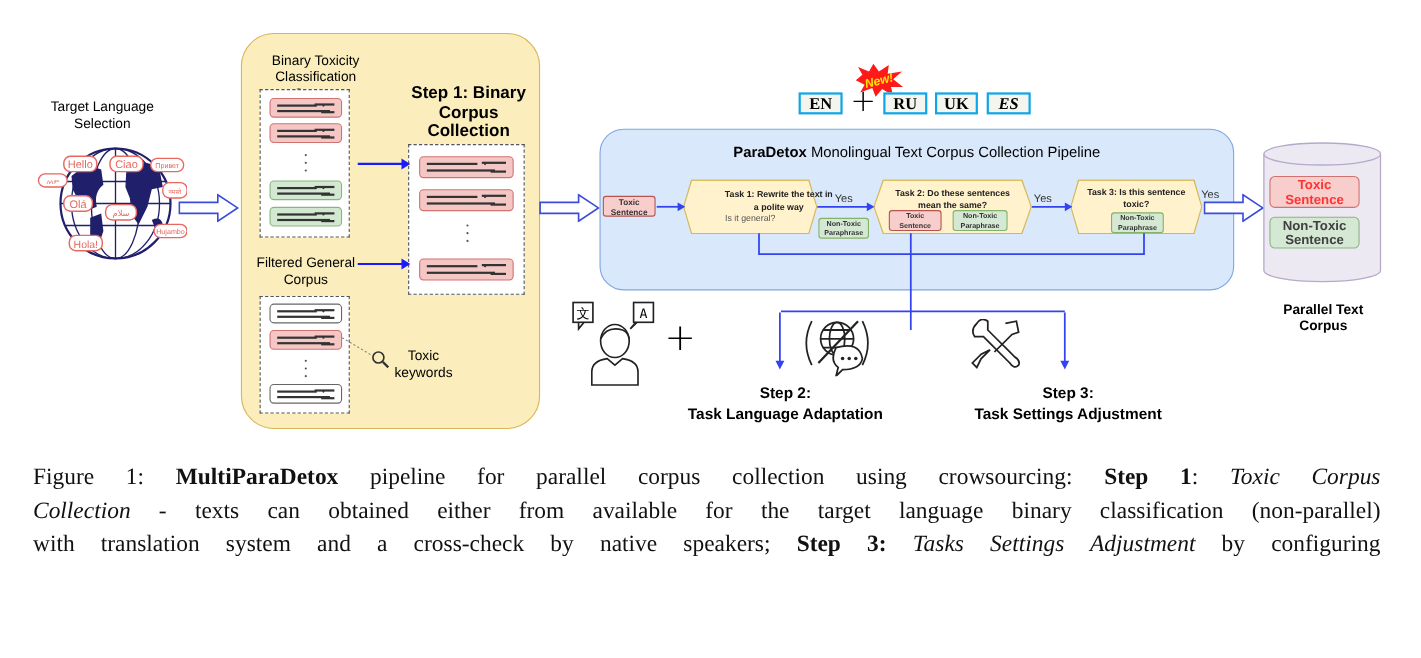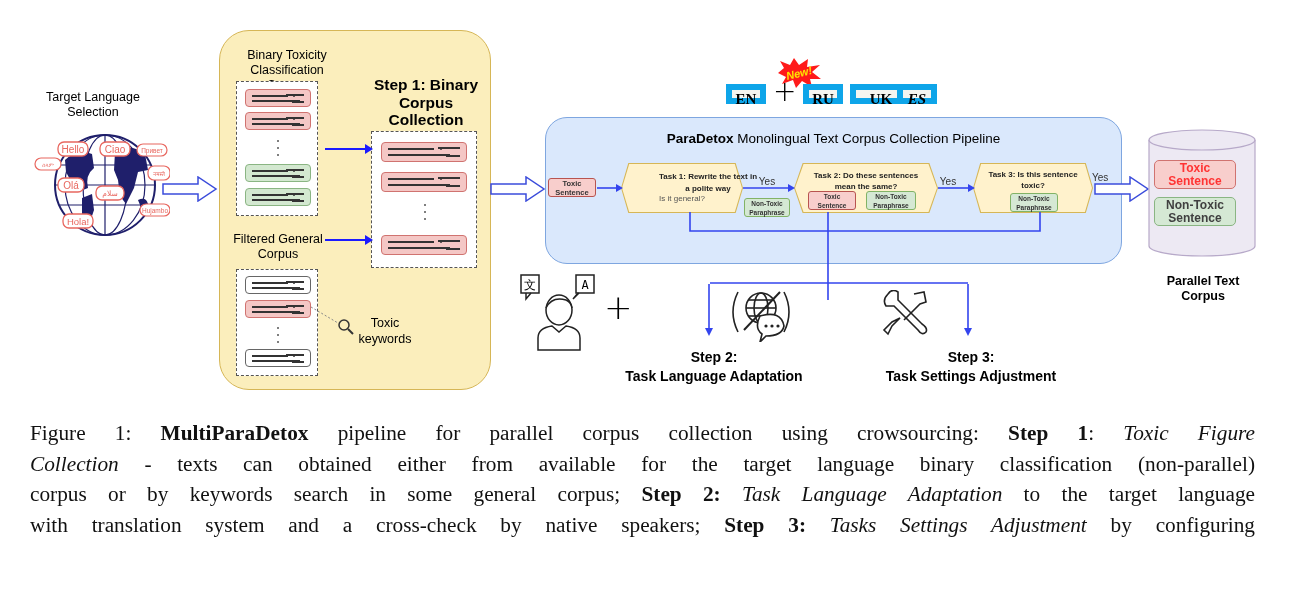--- a/index.html
+++ b/index.html
@@ -24,21 +24,21 @@
   .vdots i { display:block; width:2px; height:2px; background:#555; border-radius:50%; margin-bottom:5px; }
 
   
   .blue-panel { left:545px; top:117px; width:577px; height:147px; background:#dae8fc; border:1px solid #7ea6e0; border-radius:22px; box-sizing:border-box; }
   .hex { position:absolute; background:#fff2cc; clip-path:polygon(6% 0, 94% 0, 100% 50%, 94% 100%, 6% 100%, 0 50%); }
   .hex-border { position:absolute; background:#d6b656; clip-path:polygon(6% 0, 94% 0, 100% 50%, 94% 100%, 6% 100%, 0 50%); }
   .chip { position:absolute; border-radius:3px; font-size:7.5px; font-weight:bold; text-align:center; line-height:9px; box-sizing:border-box; color:#333; display:flex; align-items:center; justify-content:center; }
   .chip.red { background:#f8cecc; border:1px solid #b85450; }
   .chip.green { background:#d5e8d4; border:1px solid #82b366; }
 
-  .lang-btn { position:absolute; top:84px; height:20px; background:#f5f5f0; border:6px solid #0ea5e9; box-sizing:border-box; font-family:"Liberation Serif", serif; font-weight:bold; font-size:15px; line-height:18px; text-align:center; }
+  .lang-btn { position:absolute; top:84px; height:20px; background:#f5f5f0; border:2px solid #0ea5e9; box-sizing:border-box; font-family:"Liberation Serif", serif; font-weight:bold; font-size:15px; line-height:18px; text-align:center; }
 
   .caption { left:30px; top:418px; width:1225px; font-family:"Liberation Serif", serif; font-size:21.3px; line-height:30.5px; text-align:justify; color:#111; }
   .caption .line { display:block; text-align:justify; text-align-last:justify; white-space:nowrap; }
   .caption .line.last { text-align-last:left; }
 </style>
 </head>
 <body>
 
 <div class="abs center" style="left:38px;top:90px;width:110px;font-size:12.5px;line-height:15px;">Target Language Selection</div>
 
@@ -201,21 +201,21 @@
 </svg>
 
 <svg class="abs" style="left:776px;top:57px;" width="46" height="32">
   <polygon points="2,16 8,11 4,4 14,8 18,1 23,8 32,2 31,10 44,8 36,15 45,22 34,22 36,30 26,24 20,31 17,23 6,27 10,20" fill="#ff1a1a"></polygon>
   <text x="23" y="20" font-size="11" font-weight="bold" font-style="italic" fill="#ffe600" text-anchor="middle" transform="rotate(-14 23 16)" font-family="Liberation Sans, sans-serif">New!</text>
 </svg>
 
 <div class="lang-btn" style="left:726px;width:40px;">EN</div>
 <div class="abs" style="left:773px;top:78px;font-size:28px;line-height:28px;font-family:'DejaVu Sans',sans-serif;font-weight:300;">+</div>
 <div class="lang-btn" style="left:803px;width:40px;">RU</div>
-<div class="lang-btn" style="left:850px;width:62px;">UK</div>
+<div class="lang-btn" style="left:850px;width:39px;">UK</div>
 <div class="lang-btn" style="left:897px;width:40px;font-style:italic;">ES</div>
 
 <div class="abs blue-panel"></div>
 <div class="abs center" style="left:545px;top:131px;width:577px;font-size:13.5px;"><b>ParaDetox</b><span> Monolingual Text Corpus Collection Pipeline</span></div>
 
 <div class="chip red" style="left:548px;top:178px;width:48px;height:19px;">Toxic Sentence</div>
 
 <div class="hex-border" style="left:621px;top:163px;width:122px;height:50px;"></div>
 <div class="hex" style="left:622px;top:164px;width:120px;height:48px;"></div>
 <div class="abs center bold" style="left:632px;top:171px;width:100px;font-size:8px;line-height:12px;color:#222;margin-left:26px;">Task 1: Rewrite the text in a polite way</div>
@@ -319,17 +319,16 @@
     <path d="M20 28 L12 36 L8 44 L4 40 L12 32 Z"></path>
   </g>
 </svg>
 
 <div class="abs center bold" style="left:604px;top:348px;width:220px;font-size:14px;line-height:19px;">Step 2:</div>
 <div class="abs center bold" style="left:604px;top:367px;width:220px;font-size:14px;line-height:19px;">Task Language Adaptation</div>
 <div class="abs center bold" style="left:866px;top:348px;width:210px;font-size:14px;line-height:19px;">Step 3:</div>
 <div class="abs center bold" style="left:866px;top:367px;width:210px;font-size:14px;line-height:19px;">Task Settings Adjustment</div>
 
 <div class="abs caption" id="caption">
-    <span class="line"><span>Figure 1: </span><b>MultiParaDetox</b><span> pipeline for parallel corpus collection using crowsourcing: </span><b>Step 1</b><span>: </span><i>Toxic Figure</i></span>
+    <span class="line"><span>Figure 1: </span><b>MultiParaDetox</b><span> pipeline for parallel corpus collection using crowsourcing: </span><b>Step 1</b><span>: </span><i>Toxic Corpus</i></span>
     <span class="line"><i>Collection</i><span> - texts can obtained either from available for the target language binary classification (non-parallel)</span></span>
-    <span class="line"><span>corpus or by keywords search in some general corpus; </span><b>Step 2:</b><span> </span><i>Task Language Adaptation</i><span> to the target language</span></span>
     <span class="line"><span>with translation system and a cross-check by native speakers; </span><b>Step 3:</b><span> </span><i>Tasks Settings Adjustment</i><span> by configuring</span></span>
   </div>
 
 </body></html>

